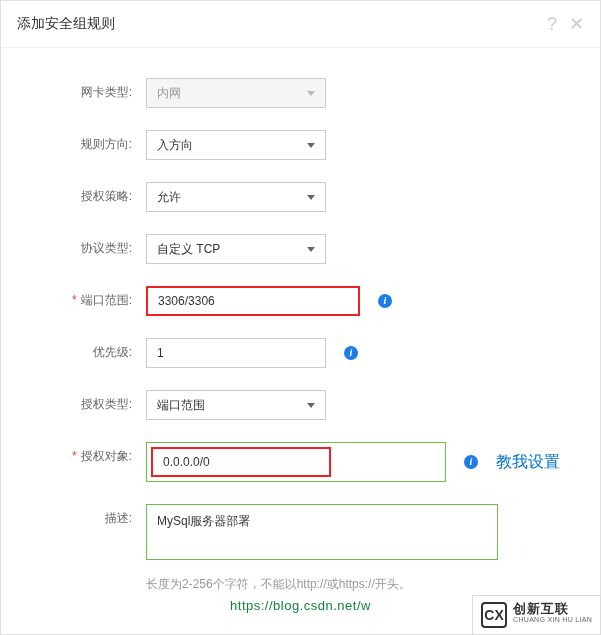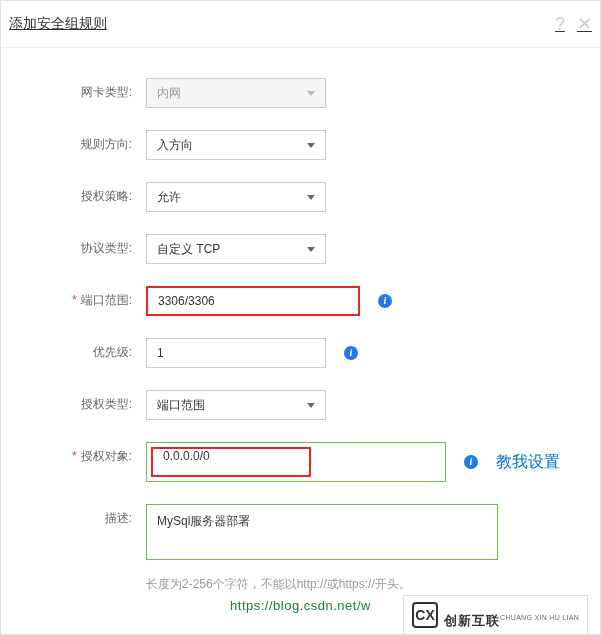--- a/index.html
+++ b/index.html
@@ -1,44 +1,44 @@
 <!DOCTYPE html>
 <html><head>
   <meta charset="utf-8">
   <style>
     * { box-sizing: border-box; margin: 0; padding: 0; }
     body { font-family: "Microsoft YaHei", "PingFang SC", sans-serif; font-size: 12px; color: #333; background: #fff; width: 601px; height: 635px; position: relative; }
     .modal { border: 1px solid #e0e0e0; box-shadow: 0 0 10px rgba(0,0,0,0.05); width: 601px; height: 635px; background: #fff; }
-    .modal-header { display: flex; justify-content: space-between; align-items: center; padding: 14px 8px; border-bottom: 1px solid #eee; text-decoration: underline; }
+    .modal-header { display: flex; justify-content: space-between; align-items: center; padding: 14px 16px; border-bottom: 1px solid #eee; }
     .modal-title { font-size: 14px; color: #333; }
     .modal-actions { display: flex; gap: 12px; }
     .icon-help, .icon-close { font-size: 18px; color: #ccc; cursor: pointer; line-height: 1; }
     .form { padding: 30px 40px 10px 20px; }
     .form-row { display: flex; align-items: flex-start; margin-bottom: 22px; }
     .form-label { width: 125px; text-align: right; padding-right: 14px; padding-top: 6px; color: #666; font-size: 12px; position: relative; }
     .required::before { content: "*"; color: #f04134; margin-right: 4px; }
     .form-field { flex: 1; display: flex; align-items: center; gap: 18px; }
     .select, .input, .textarea { height: 30px; border: 1px solid #ccc; background: #fff; padding: 0 10px; font-size: 12px; color: #333; font-family: inherit; }
     .select { width: 180px; appearance: none; -webkit-appearance: none; background-image: none; position: relative; display: flex; align-items: center; justify-content: space-between; cursor: pointer; }
     .select.disabled { background: #f5f5f5; color: #999; cursor: not-allowed; gap: 43px; }
     .select .caret { width: 0; height: 0; border-left: 4px solid transparent; border-right: 4px solid transparent; border-top: 5px solid #666; }
     .select.disabled .caret { border-top-color: #bbb; }
     .input { width: 180px; outline: none; }
     .input.highlight { border: 2px solid #e22; width: 214px; }
     .wide-outer { border: 1px solid #6abf47; width: 300px; height: 40px; display: flex; align-items: center; padding: 4px; }
-    .wide-outer .inner-red { border: 2px solid #e22; height: 30px; width: 160px; padding: 0 10px; display: flex; }
+    .wide-outer .inner-red { border: 2px solid #e22; height: 30px; width: 180px; padding: 0 10px; display: flex; align-items: center; }
     .textarea-wrap { display: flex; flex-direction: column; }
     .textarea { width: 352px; height: 56px; border: 1px solid #6abf47; padding: 8px 10px; resize: none; outline: none; line-height: 1.4; }
     .hint { font-size: 12px; color: #999; margin-top: 16px; }
     .info-icon { width: 14px; height: 14px; border-radius: 50%; background: #1e7ce4; color: #fff; font-style: italic; font-family: serif; font-size: 10px; display: inline-flex; align-items: center; justify-content: center; line-height: 1; cursor: pointer; font-weight: bold; }
     .link { color: #0070cc; font-size: 16px; cursor: pointer; }
     .watermark { position: absolute; bottom: 22px; left: 50%; transform: translateX(-50%); color: #15803d; font-size: 13px; letter-spacing: 0.5px; pointer-events: none; }
-    .brand { position: absolute; bottom: 0; right: 13px; display: flex; align-items: flex-end; background: #fff; border: 1px solid #ddd; padding: 6px 8px; gap: 6px; }
+    .brand { position: absolute; bottom: 0; right: 0; display: flex; align-items: flex-start; background: #fff; border: 1px solid #ddd; padding: 6px 8px; gap: 6px; }
     .brand-logo { width: 26px; height: 26px; border: 2px solid #333; border-radius: 4px; display: flex; align-items: center; justify-content: center; font-weight: bold; font-size: 14px; font-family: Arial; }
-    .brand-text { display: flex; line-height: 1.1; }
+    .brand-text { display: flex; flex-direction: column; line-height: 1.1; }
     .brand-cn { font-size: 13px; font-weight: bold; letter-spacing: 1px; }
     .brand-en { font-size: 7px; color: #666; letter-spacing: 0.3px; }
     .desc-row { align-items: flex-start; }
   </style>
 </head>
 <body>
 
 <div class="modal">
   <div class="modal-header">
     <span class="modal-title">添加安全组规则</span>

